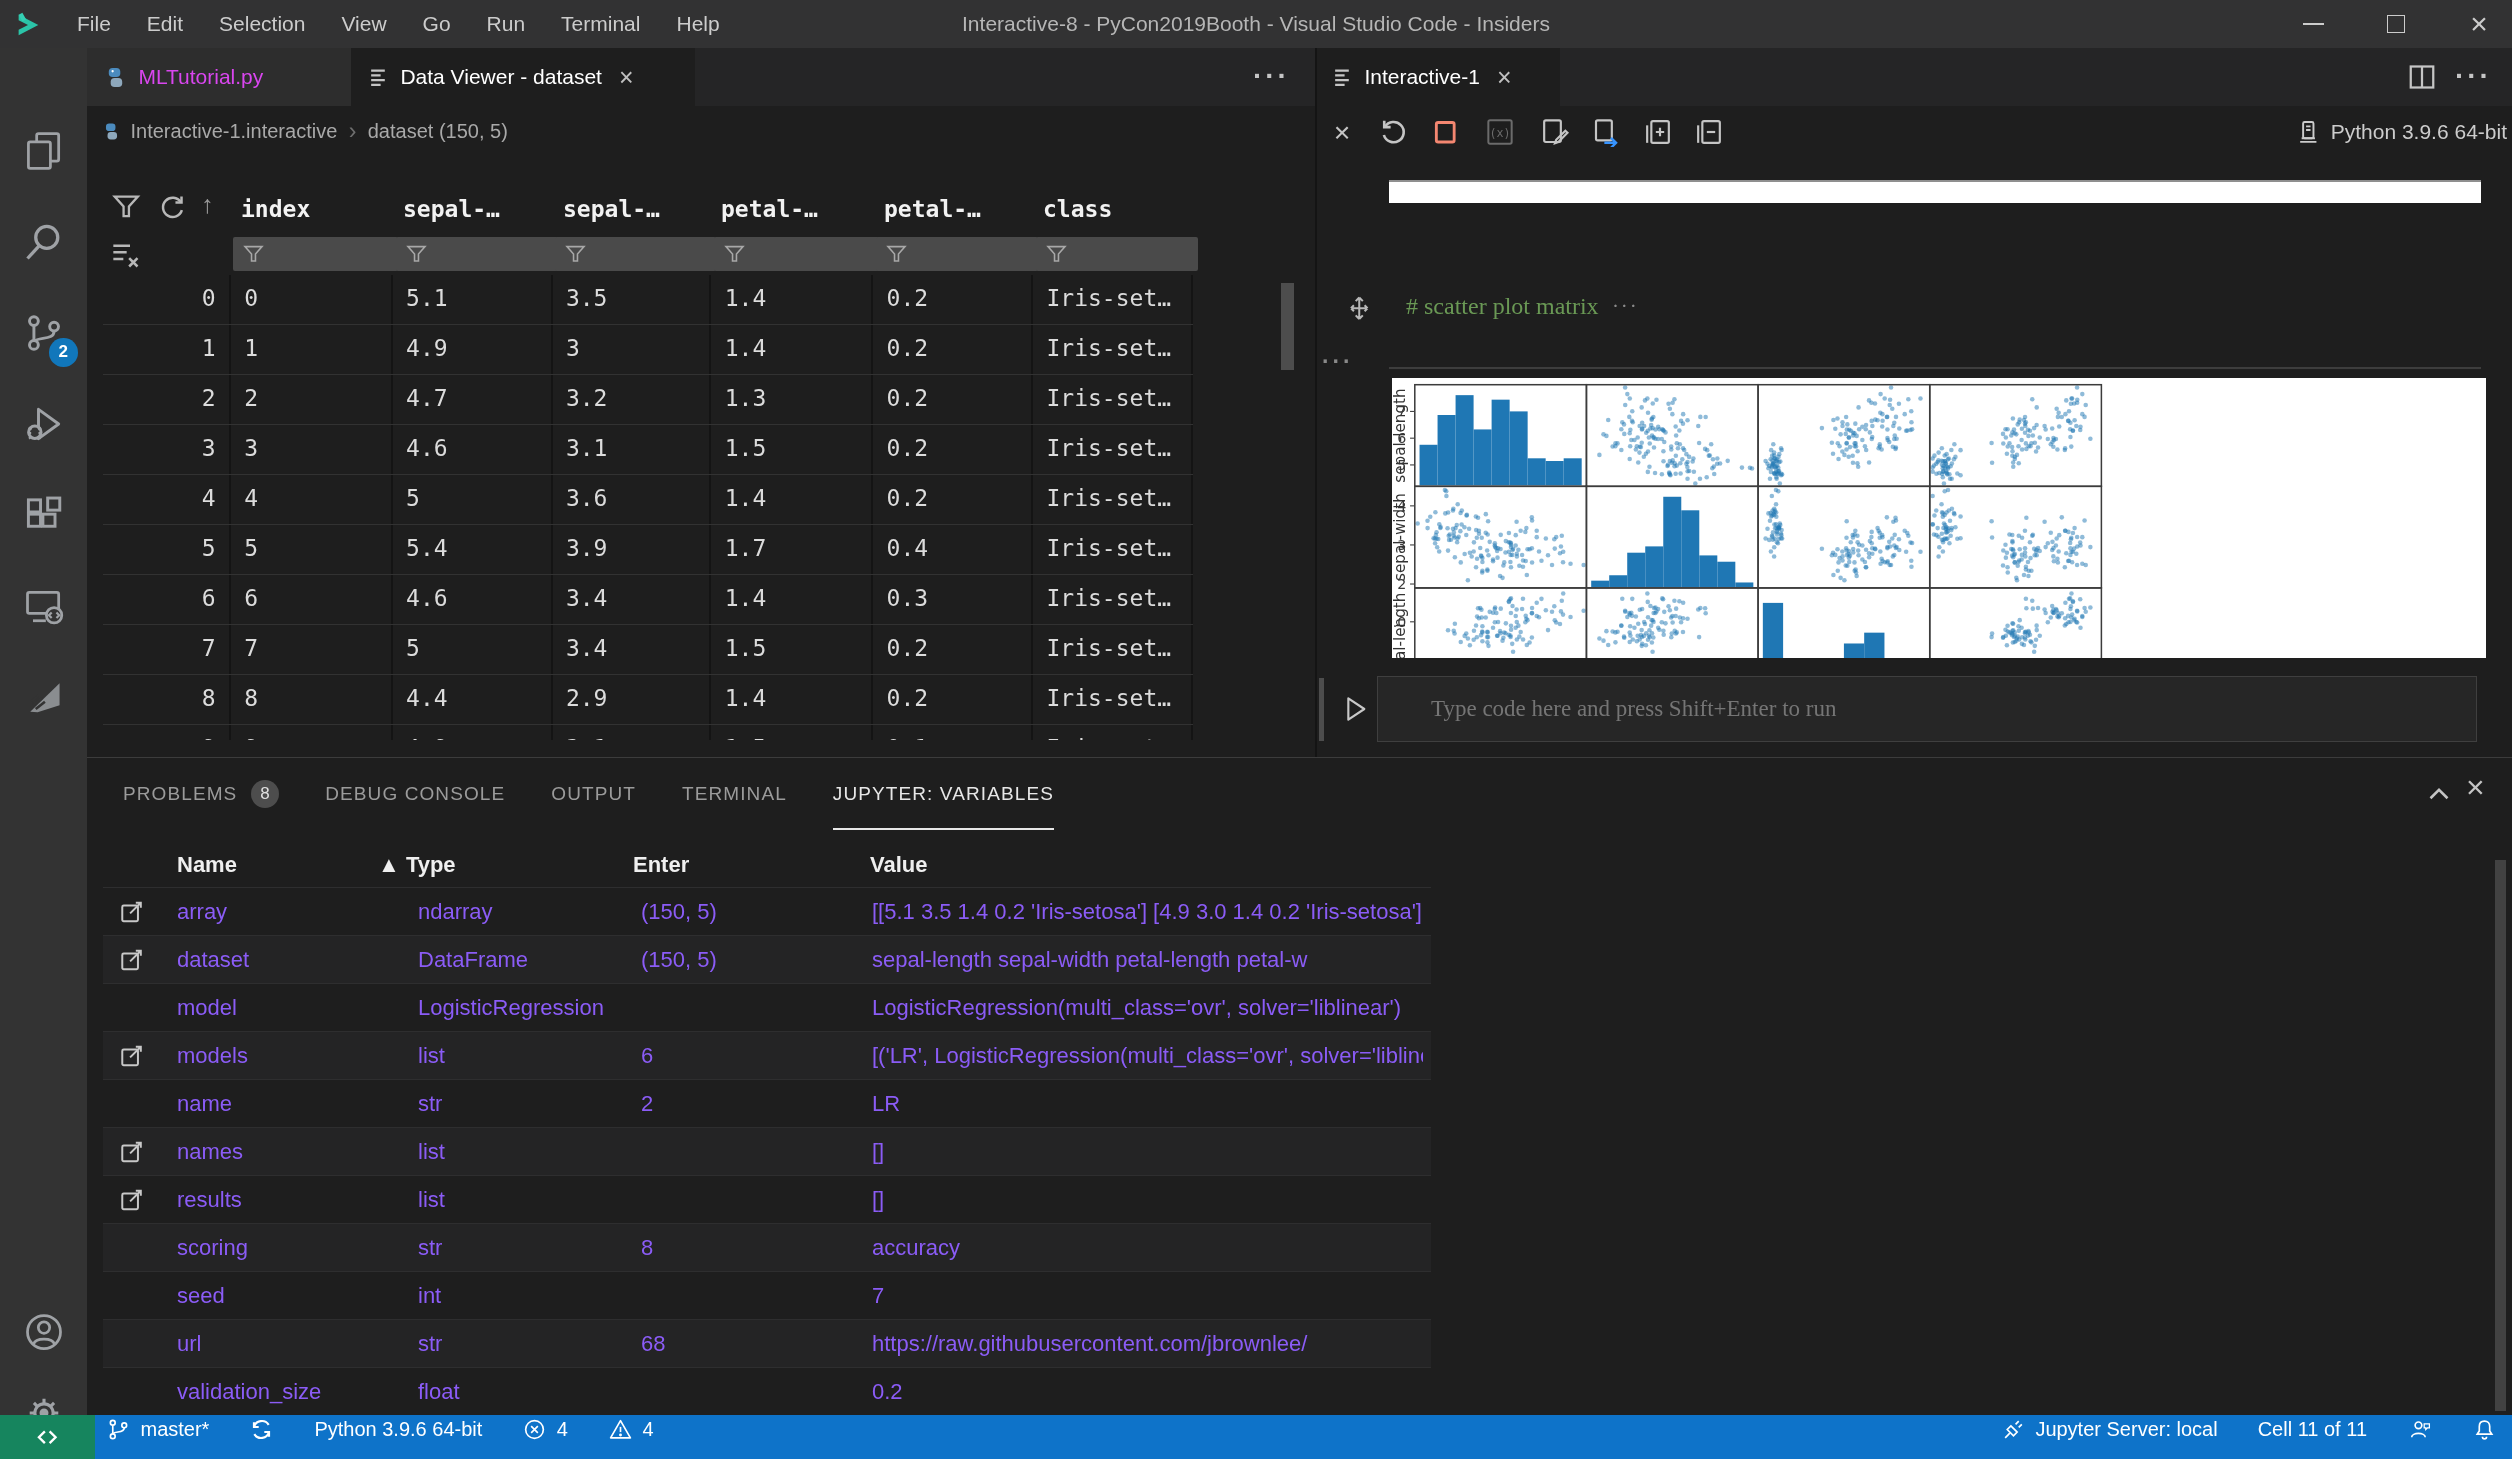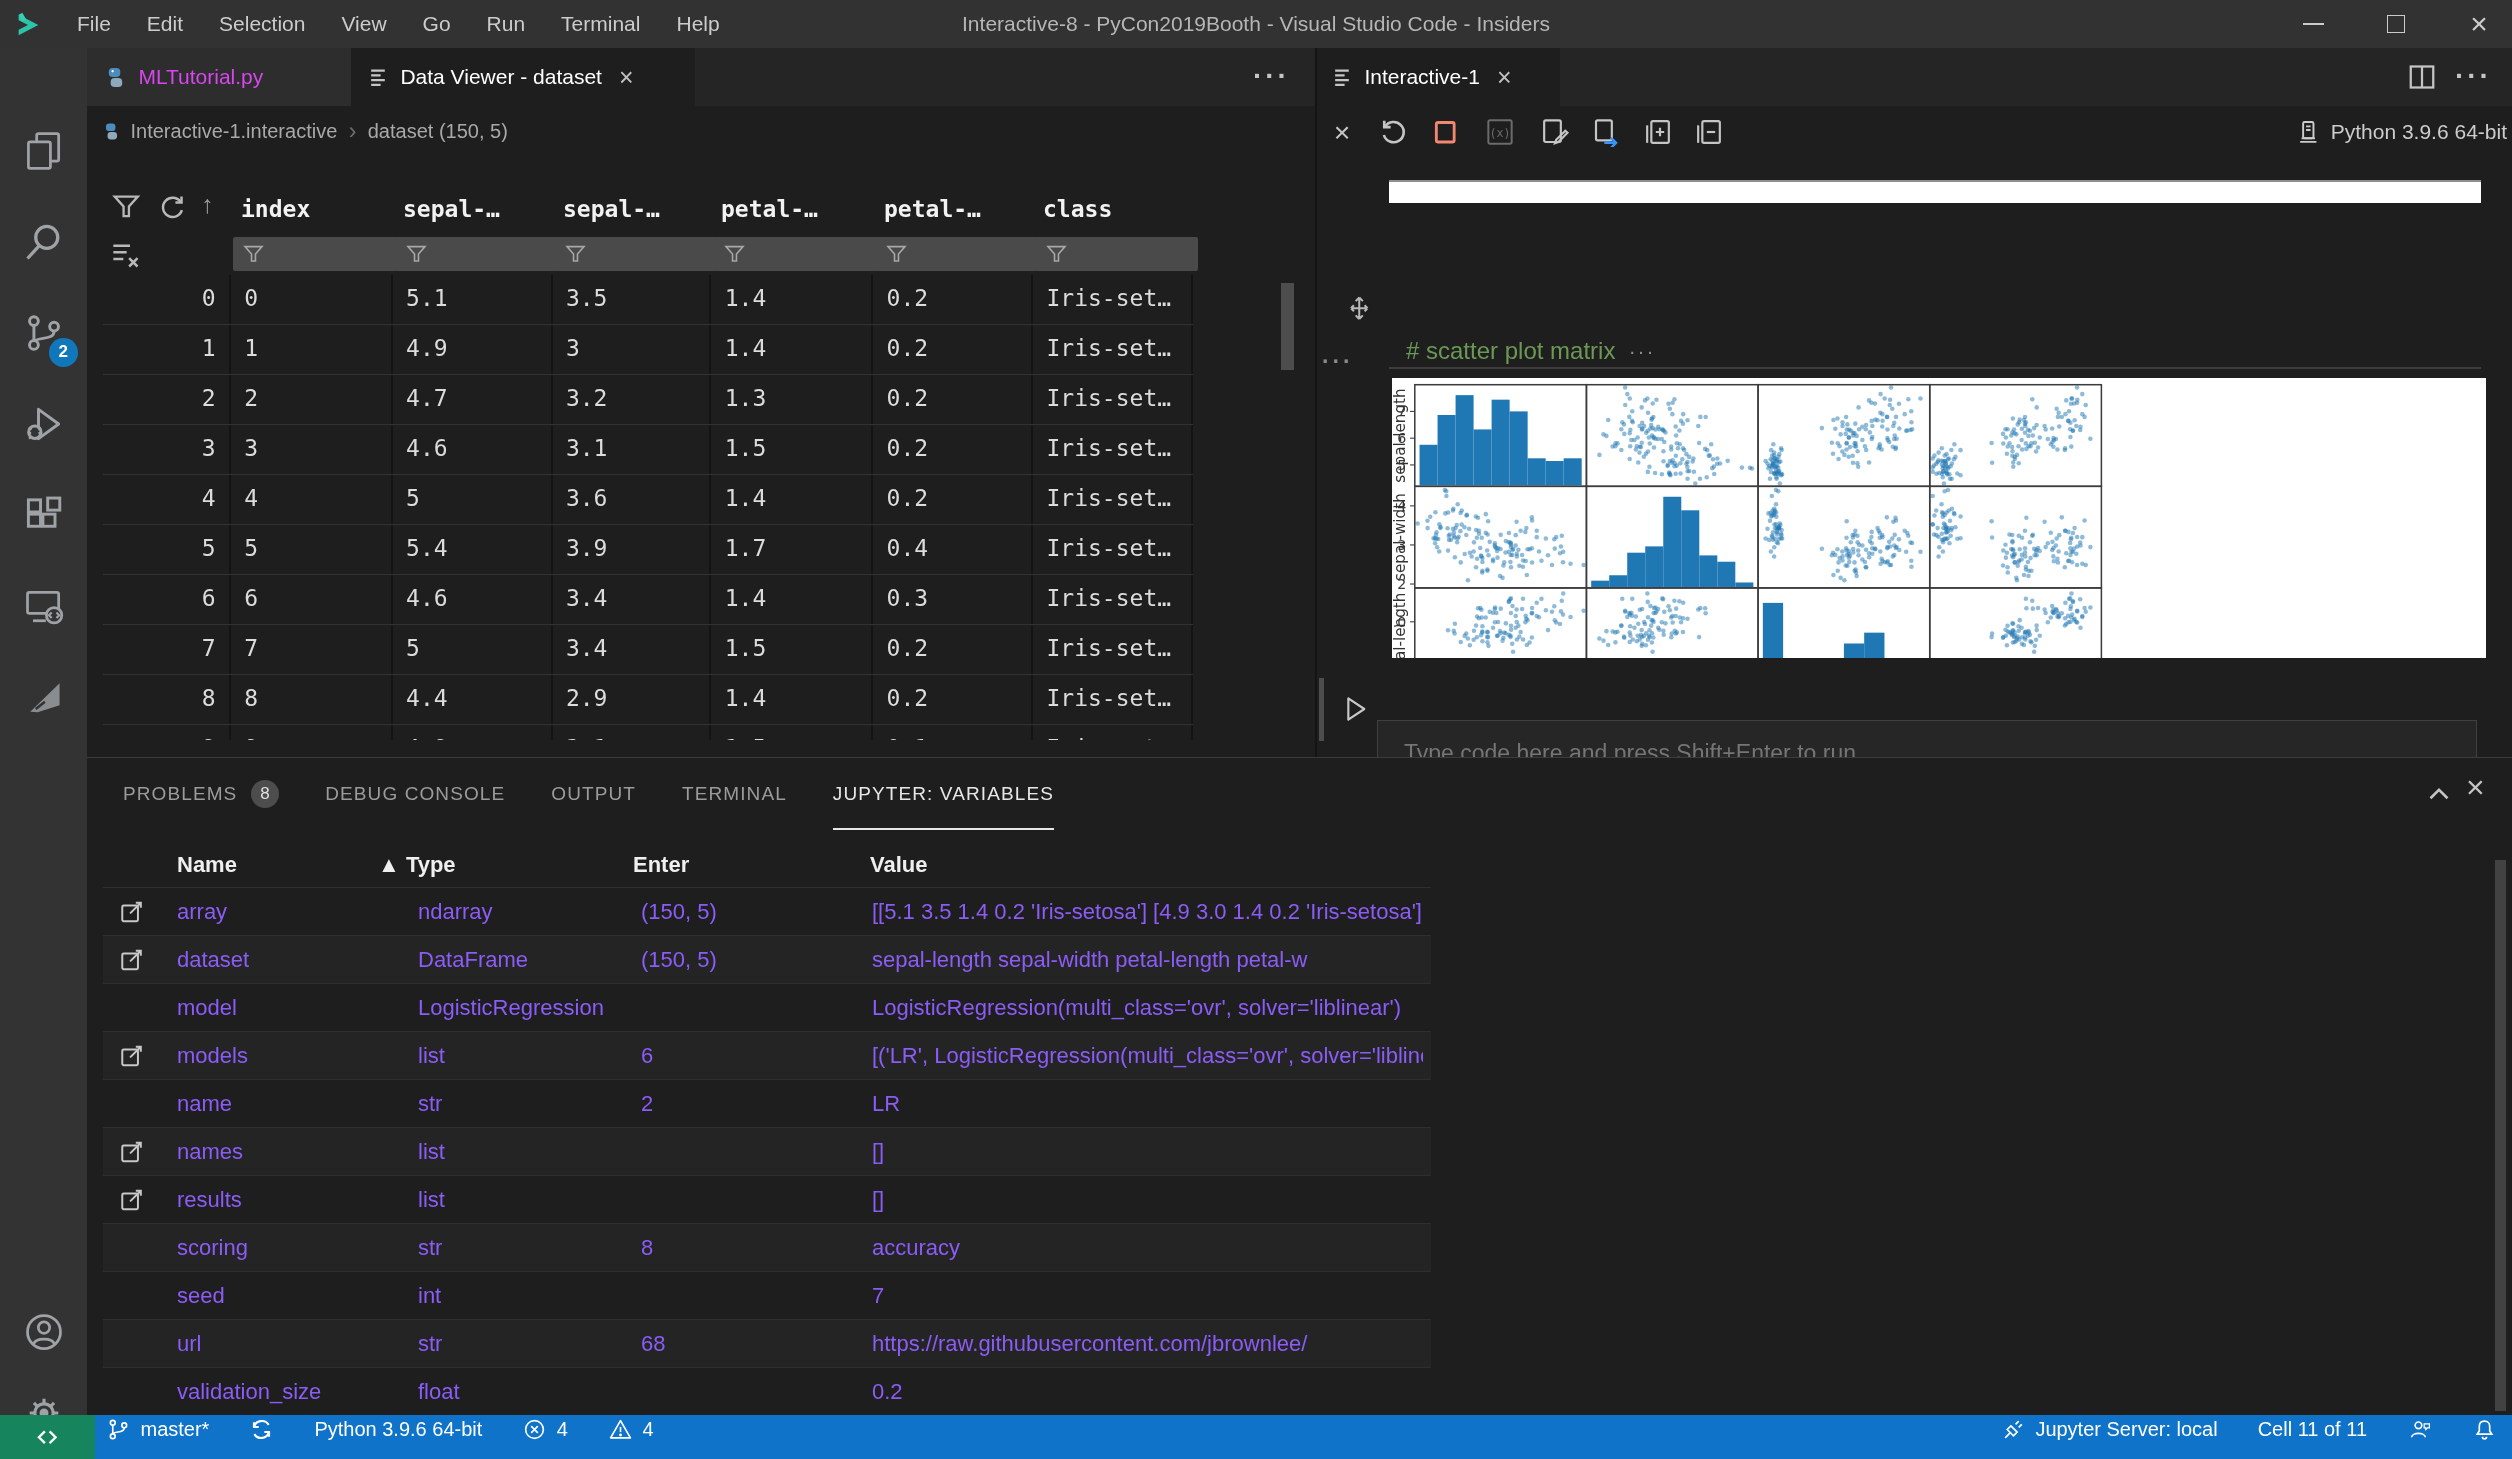--- a/index.html
+++ b/index.html
@@ -32,21 +32,21 @@
   
   .ptab{display:flex;align-items:center;height:70px;font-size:19px;letter-spacing:1.1px;color:#9b9b9b;border-bottom:2.8px solid transparent;box-sizing:border-box;}
   .ptab.active{color:#e7e7e7;border-bottom-color:#e7e7e7;}
   .pbadge{margin-left:13.3px;width:28.5px;height:28.5px;border-radius:50%;background:#4d4d4d;color:#e0e0e0;font-size:17px;letter-spacing:0;display:flex;align-items:center;justify-content:center;}
   .var-row{position:relative;height:47px;border-top:0.9px solid #2e2e2f;}
   .var-cell{position:absolute;top:0;height:47px;line-height:47px;font-size:22px;color:#8b5cf6;white-space:nowrap;overflow:hidden;}
   
   #statusbar{left:0;top:1415px;width:2512px;height:45px;background:#0e73c9;color:#ffffff;}
   .sb-group{position:absolute;top:0;height:28px;display:flex;align-items:center;gap:40px;}
   .sb-item{display:flex;align-items:center;gap:9.5px;font-size:20px;color:#ffffff;white-space:nowrap;}
-  .mono{font-family:Liberation Sans, sans-serif;margin-top:44px;}
+  .mono{font-family:Liberation Serif, serif;}
 </style>
 </head>
 <body>
 
 <div id="titlebar" class="abs">
   <div class="abs" style="left:13.3px;top:9.5px">
     <svg width="30" height="30" viewBox="0 0 32 32">
         <path d="M6 5 L27 16 L6 27 L6 21 L16 16 L6 11 Z" fill="#2bc4a8"></path>
         <path d="M6 5 L10 3 L14 10 L10 12 Z" fill="#35d0b4"></path>
       </svg>
@@ -1821,21 +1821,21 @@
       </g>
     </svg>
 </div>
 
 <div class="abs" style="left:1319px;top:678px;width:4.7px;height:63px;background:#4d4d4d"></div>
 <div class="abs" style="left:1339px;top:693px">
   <svg width="32" height="32" viewBox="0 0 24 24" fill="none" stroke="#c8c8c8" stroke-width="1.6" stroke-linejoin="round">
       <path d="M7 4 L19 12 L7 20 Z"></path>
     </svg>
 </div>
-<input class="abs mono" style="left: 1377px; top: 676px; width: 1100px; height: 66px; box-sizing: border-box; background: rgb(38, 38, 38); border: 1.9px solid rgb(63, 63, 63); color: rgb(187, 187, 187); font-size: 23px; padding-left: 26px; outline: none;" placeholder="Type code here and press Shift+Enter to run">
+<input class="abs mono" style="left: 1377px; top: 676px; width: 1100px; height: 66px; box-sizing: border-box; background: rgb(38, 38, 38); border: 1.9px solid rgb(63, 63, 63); color: rgb(187, 187, 187); font-size: 23px; padding-left: 53px; outline: none;" placeholder="Type code here and press Shift+Enter to run">
 
 <div class="abs" style="left:87px;top:757px;width:2425px;height:658px;background:#1e1e1e;border-top:0.9px solid #3c3c3c"></div>
 <div id="panel-tabs" class="abs" style="left:123px;top:760px;display:flex;gap:46px">
     <div class="ptab">
       <span>PROBLEMS</span>
       <span class="pbadge">8</span>
     </div>
     <div class="ptab">
       <span>DEBUG CONSOLE</span>
     </div>

